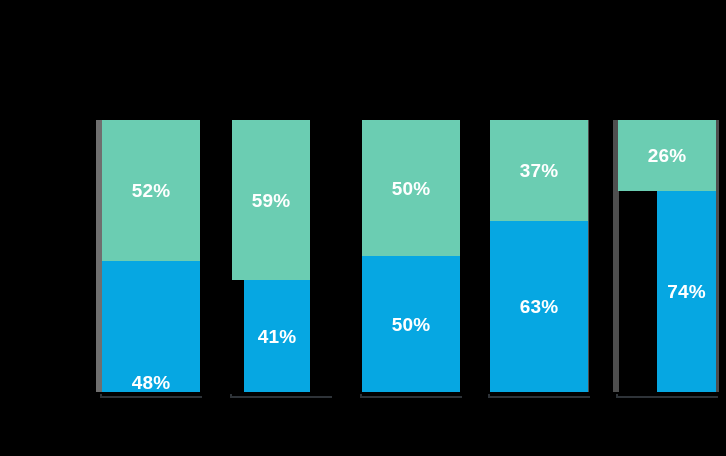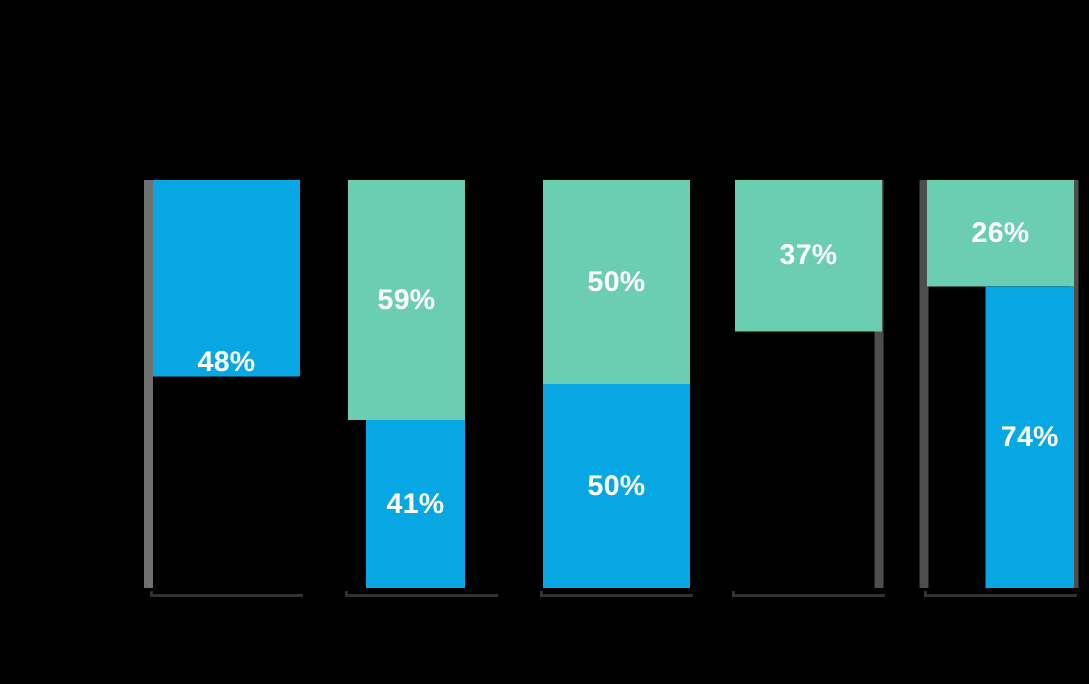--- a/index.html
+++ b/index.html
@@ -108,20 +108,23 @@
 <div id="chart-root">
   <div id="plot-area">
 
     <div class="edge-strip" style="left:96px;"></div>
     <div class="edge-strip dim" style="left:583px;"></div>
     <div class="edge-strip dim" style="left:613px;"></div>
     <div class="edge-strip dim" style="left:713px;"></div>
 
     <div class="bar-group" style="left:102px; width:98px;">
       <div class="bar-stack">
+        <div class="seg seg-top" style="height:52%;">
+          <span class="seg-label">52%</span>
+        </div>
         <div class="seg seg-bottom" style="height:48%;align-items:flex-end;">
           <span class="seg-label">48%</span>
         </div>
       </div>
     </div>
 
     <div class="bar-group" style="left:232px; width:78px;">
       <div class="bar-stack">
         <div class="seg seg-top" style="height:59%;">
           <span class="seg-label">59%</span>
@@ -141,20 +144,23 @@
           <span class="seg-label">50%</span>
         </div>
       </div>
     </div>
 
     <div class="bar-group" style="left:490px; width:98px;border-radius:14px;">
       <div class="bar-stack">
         <div class="seg seg-top" style="height:37%;">
           <span class="seg-label">37%</span>
         </div>
+        <div class="seg seg-bottom" style="height:63%;">
+          <span class="seg-label">63%</span>
+        </div>
       </div>
     </div>
 
     <div class="bar-group" style="left:618px; width:98px;">
       <div class="bar-stack">
         <div class="seg seg-top" style="height:26%;">
           <span class="seg-label">26%</span>
         </div>
         <div class="seg seg-bottom" style="height:74%;margin-left:39px;">
           <span class="seg-label">74%</span>

